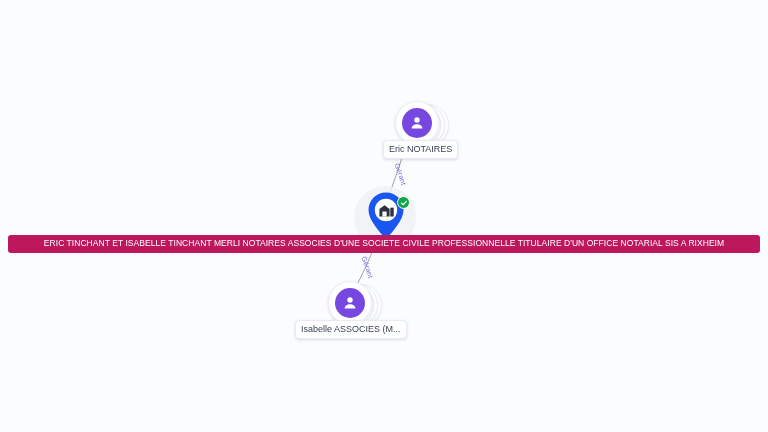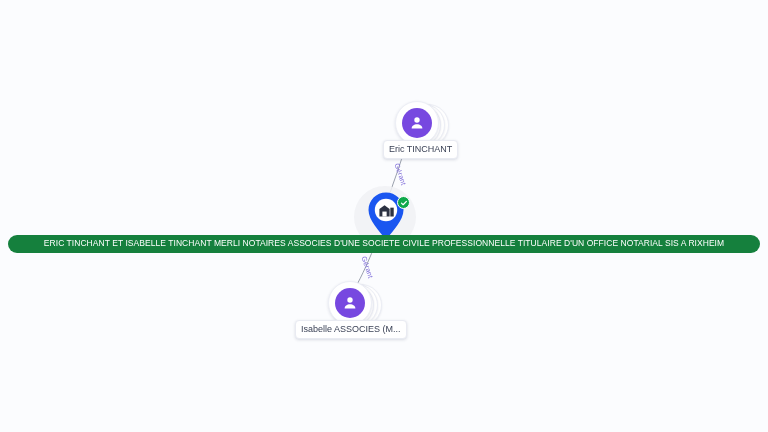--- a/index.html
+++ b/index.html
@@ -182,23 +182,23 @@
   }
   .verified-badge svg { display: block; }
 
   
   #company-title-bar {
     position: absolute;
     left: 8px;
     top: 235px;
     width: 752px;
     box-sizing: border-box;
-    background: #15803d;
+    background: #be185d;
     color: #ffffff;
-    border-radius: 9px;
+    border-radius: 3px;
     padding: 3px 6px 4px 6px;
     font-size: 8.5px;
     line-height: 11px;
     letter-spacing: .05px;
     white-space: nowrap;
     overflow: hidden;
     text-align: center;
     font-family: "Liberation Sans", sans-serif;
   }
 </style>
@@ -225,21 +225,21 @@
       <div class="stack-card c1"></div>
       <div class="avatar">
         <div class="avatar-inner">
           <svg width="18" height="18" viewBox="0 0 24 24" fill="#ffffff">
             <circle cx="12" cy="8" r="3.6"></circle>
             <path d="M4.8 19.4c0-3.7 3.2-5.9 7.2-5.9s7.2 2.2 7.2 5.9z"></path>
           </svg>
         </div>
       </div>
     </div>
-    <div class="node-label">Eric TINCHANT</div>
+    <div class="node-label">Eric NOTAIRES</div>
   </div>
 
   <div id="company-node">
     <div class="pin-halo"></div>
     <div class="pin-wrap">
       <svg width="38" height="50" viewBox="0 0 38 50">
         <path d="M19 1.5 C9.3 1.5 1.5 9.3 1.5 19 C1.5 29 12 40 19 48.5 C26 40 36.5 29 36.5 19 C36.5 9.3 28.7 1.5 19 1.5 Z" fill="#1a56f0"></path>
         <circle cx="19" cy="19" r="11.2" fill="#ffffff"></circle>
       </svg>
       <div class="pin-icon">

